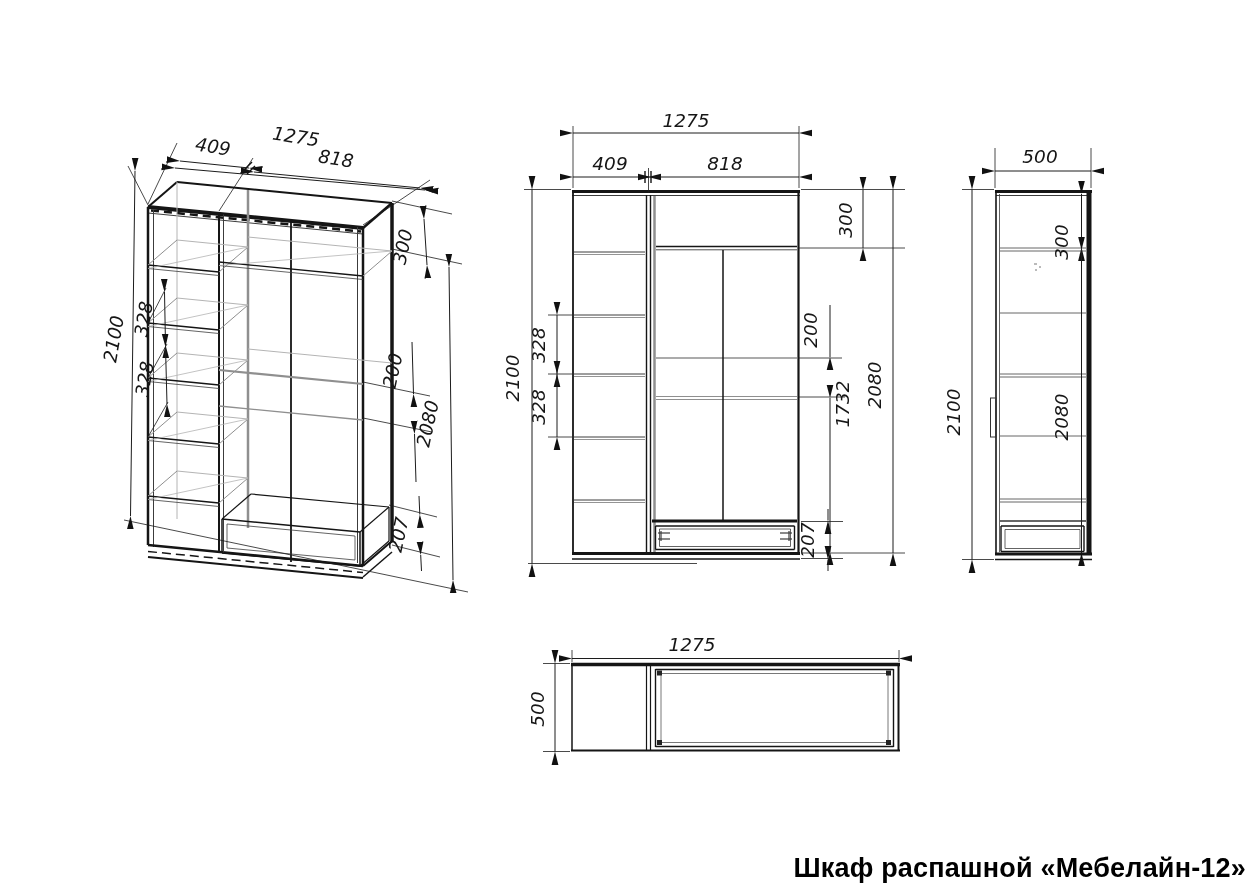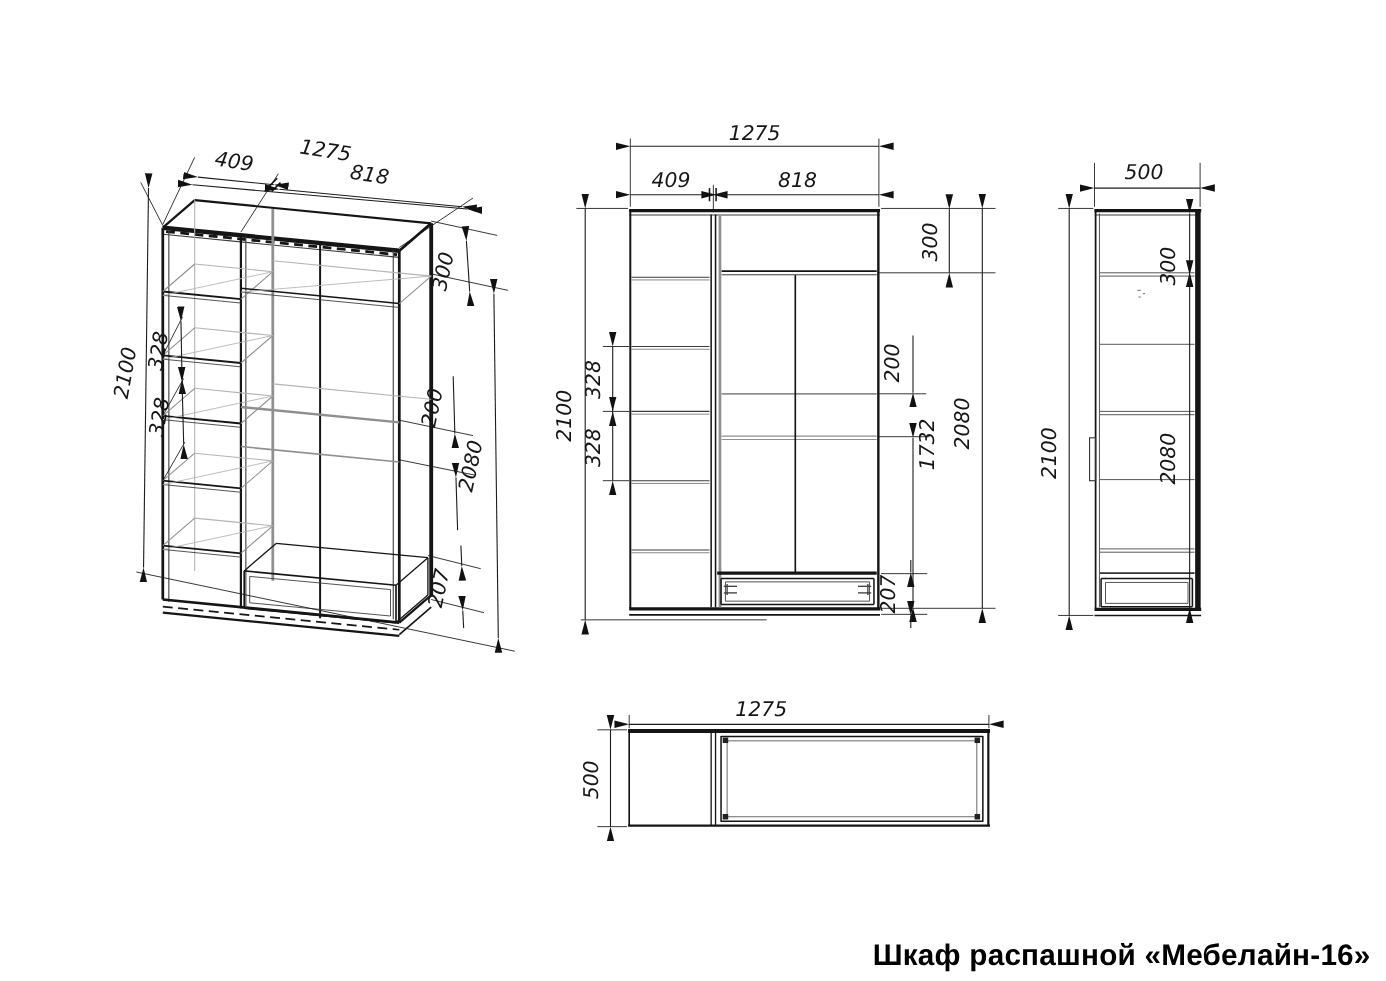--- a/index.html
+++ b/index.html
@@ -336,14 +336,14 @@
       <line class="dl" x1="572" y1="658.5" x2="899" y2="658.5"></line>
       <text class="dim" x="692" y="651" text-anchor="middle">1275</text>
       <line class="ext" x1="570" y1="663.5" x2="543" y2="663.5"></line>
       <line class="ext" x1="570" y1="751.5" x2="543" y2="751.5"></line>
       <line class="dl" x1="555" y1="663.5" x2="555" y2="751.5"></line>
       <text class="dim" transform="translate(544,709) rotate(-90)" text-anchor="middle">500</text>
     </g>
   </g>
 </svg>
 
-<div class="title">Шкаф распашной «Мебелайн-16»</div>
+<div class="title">Шкаф распашной «Мебелайн-12»</div>
 </div>
 
 </body></html>

